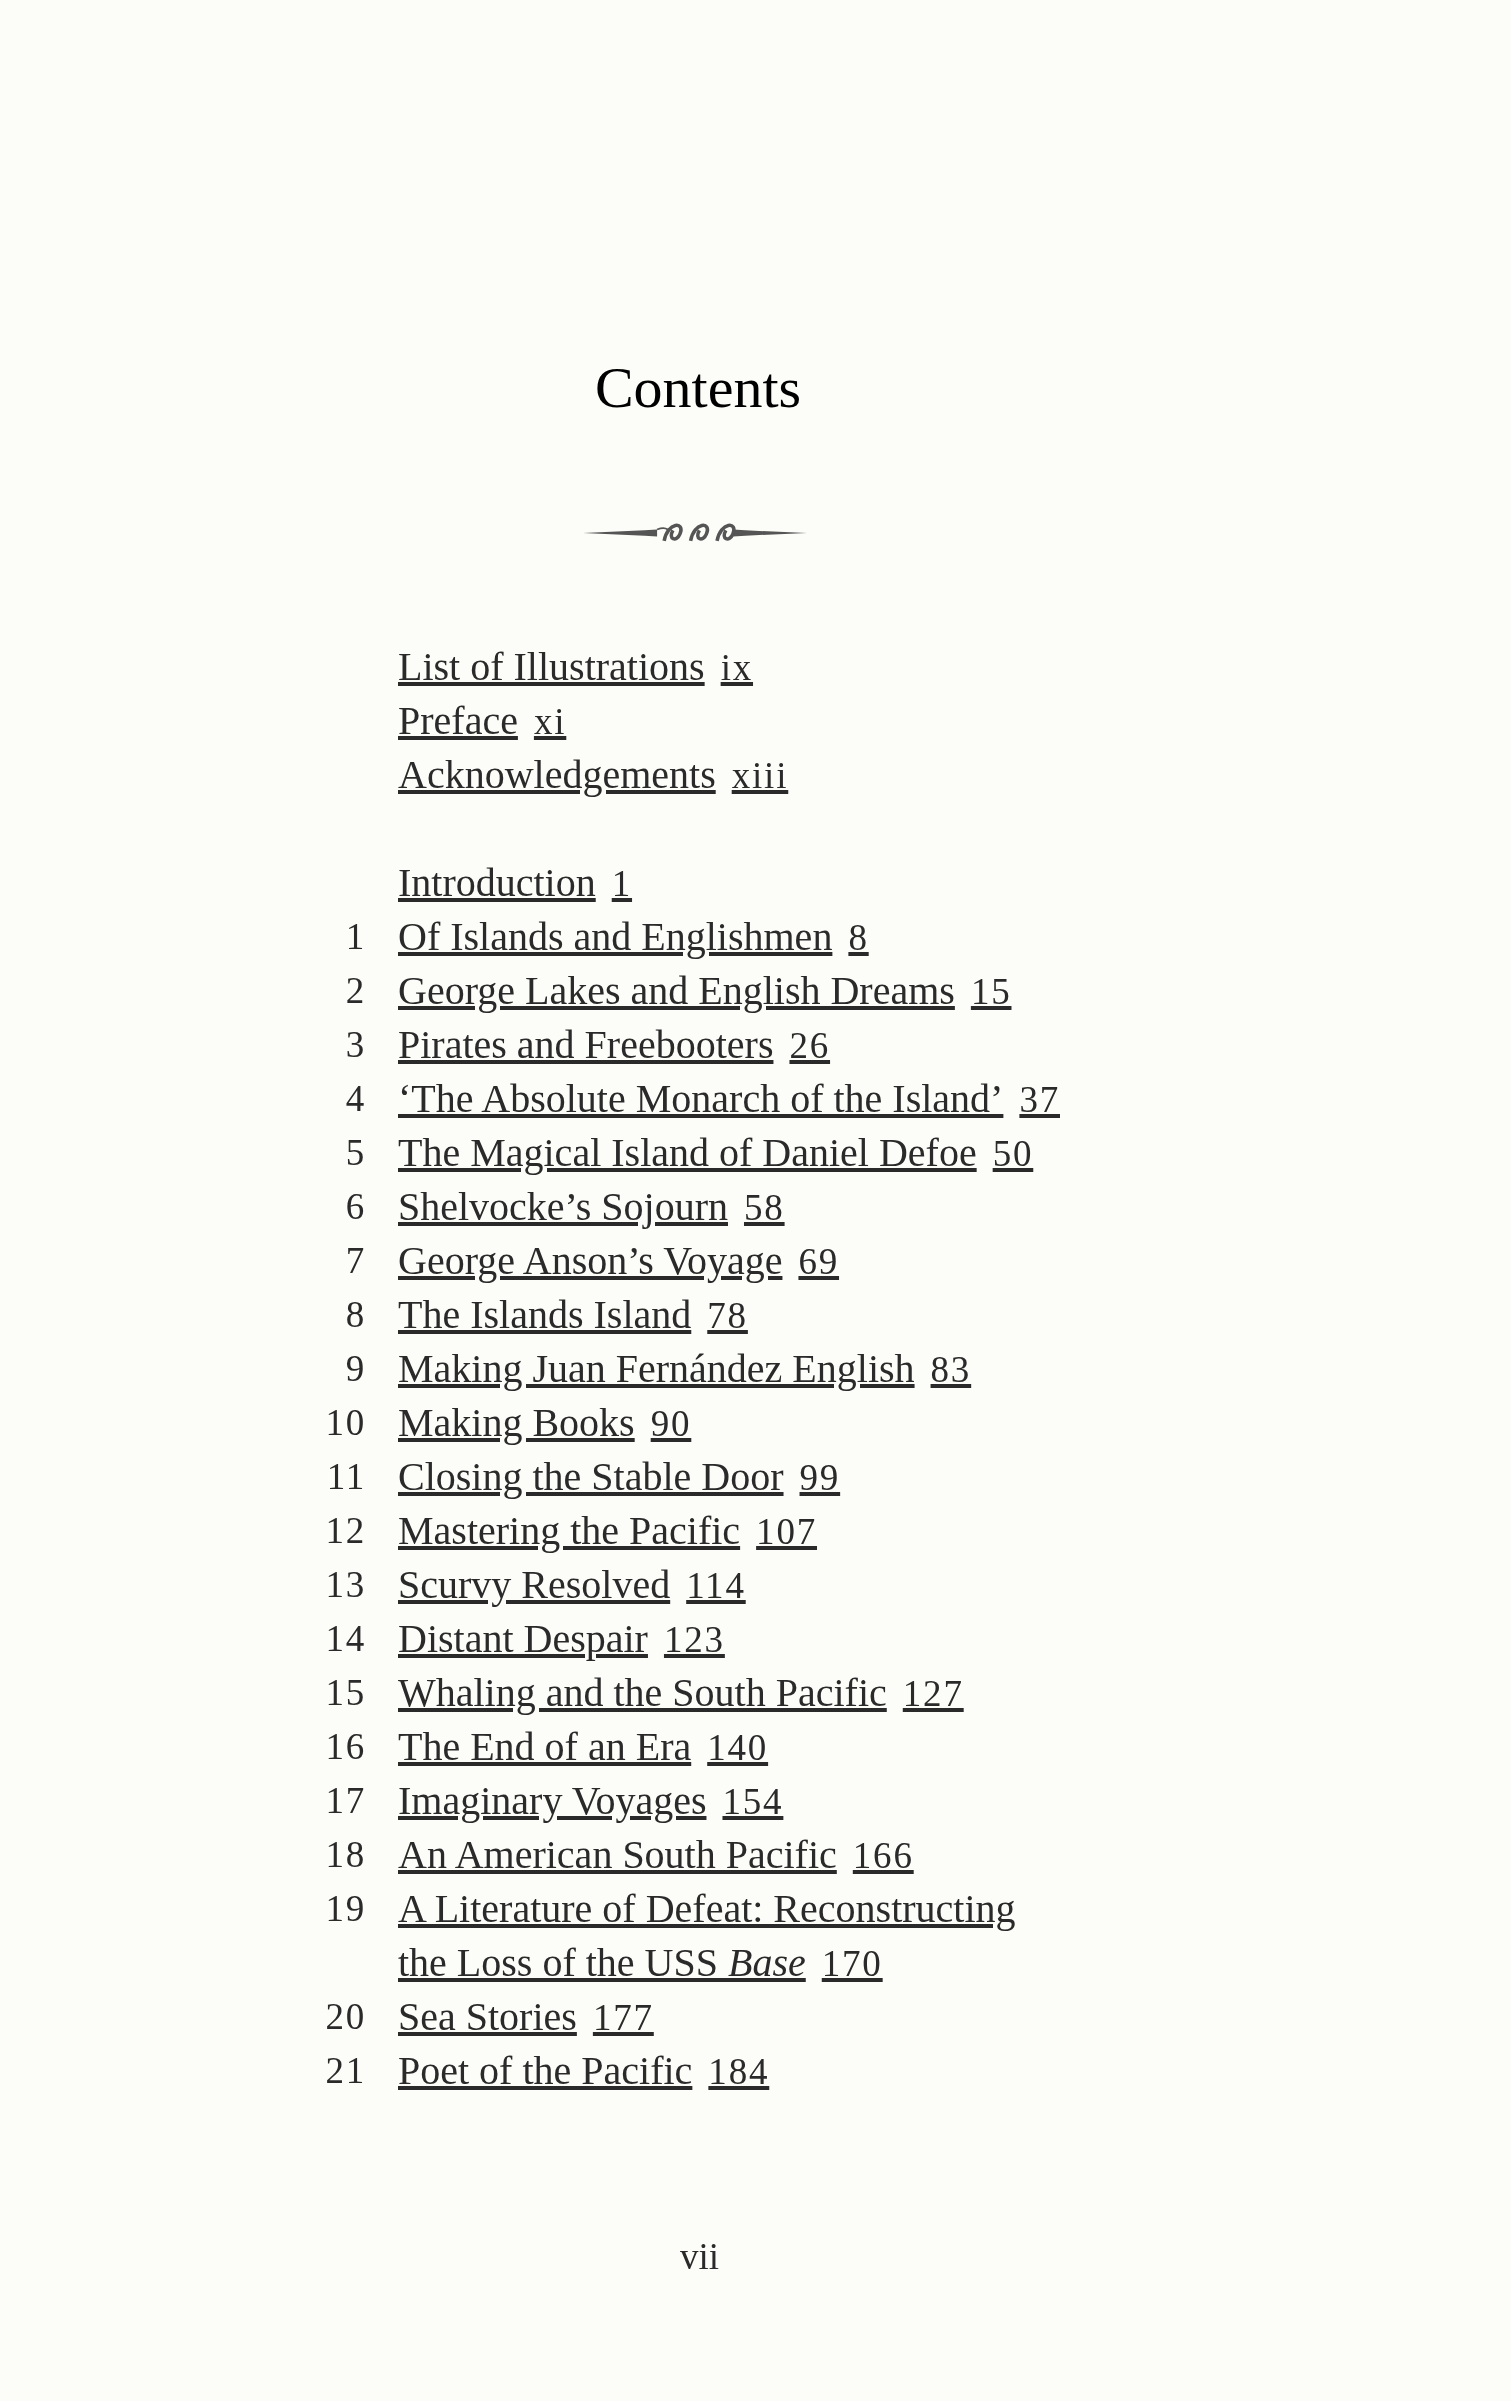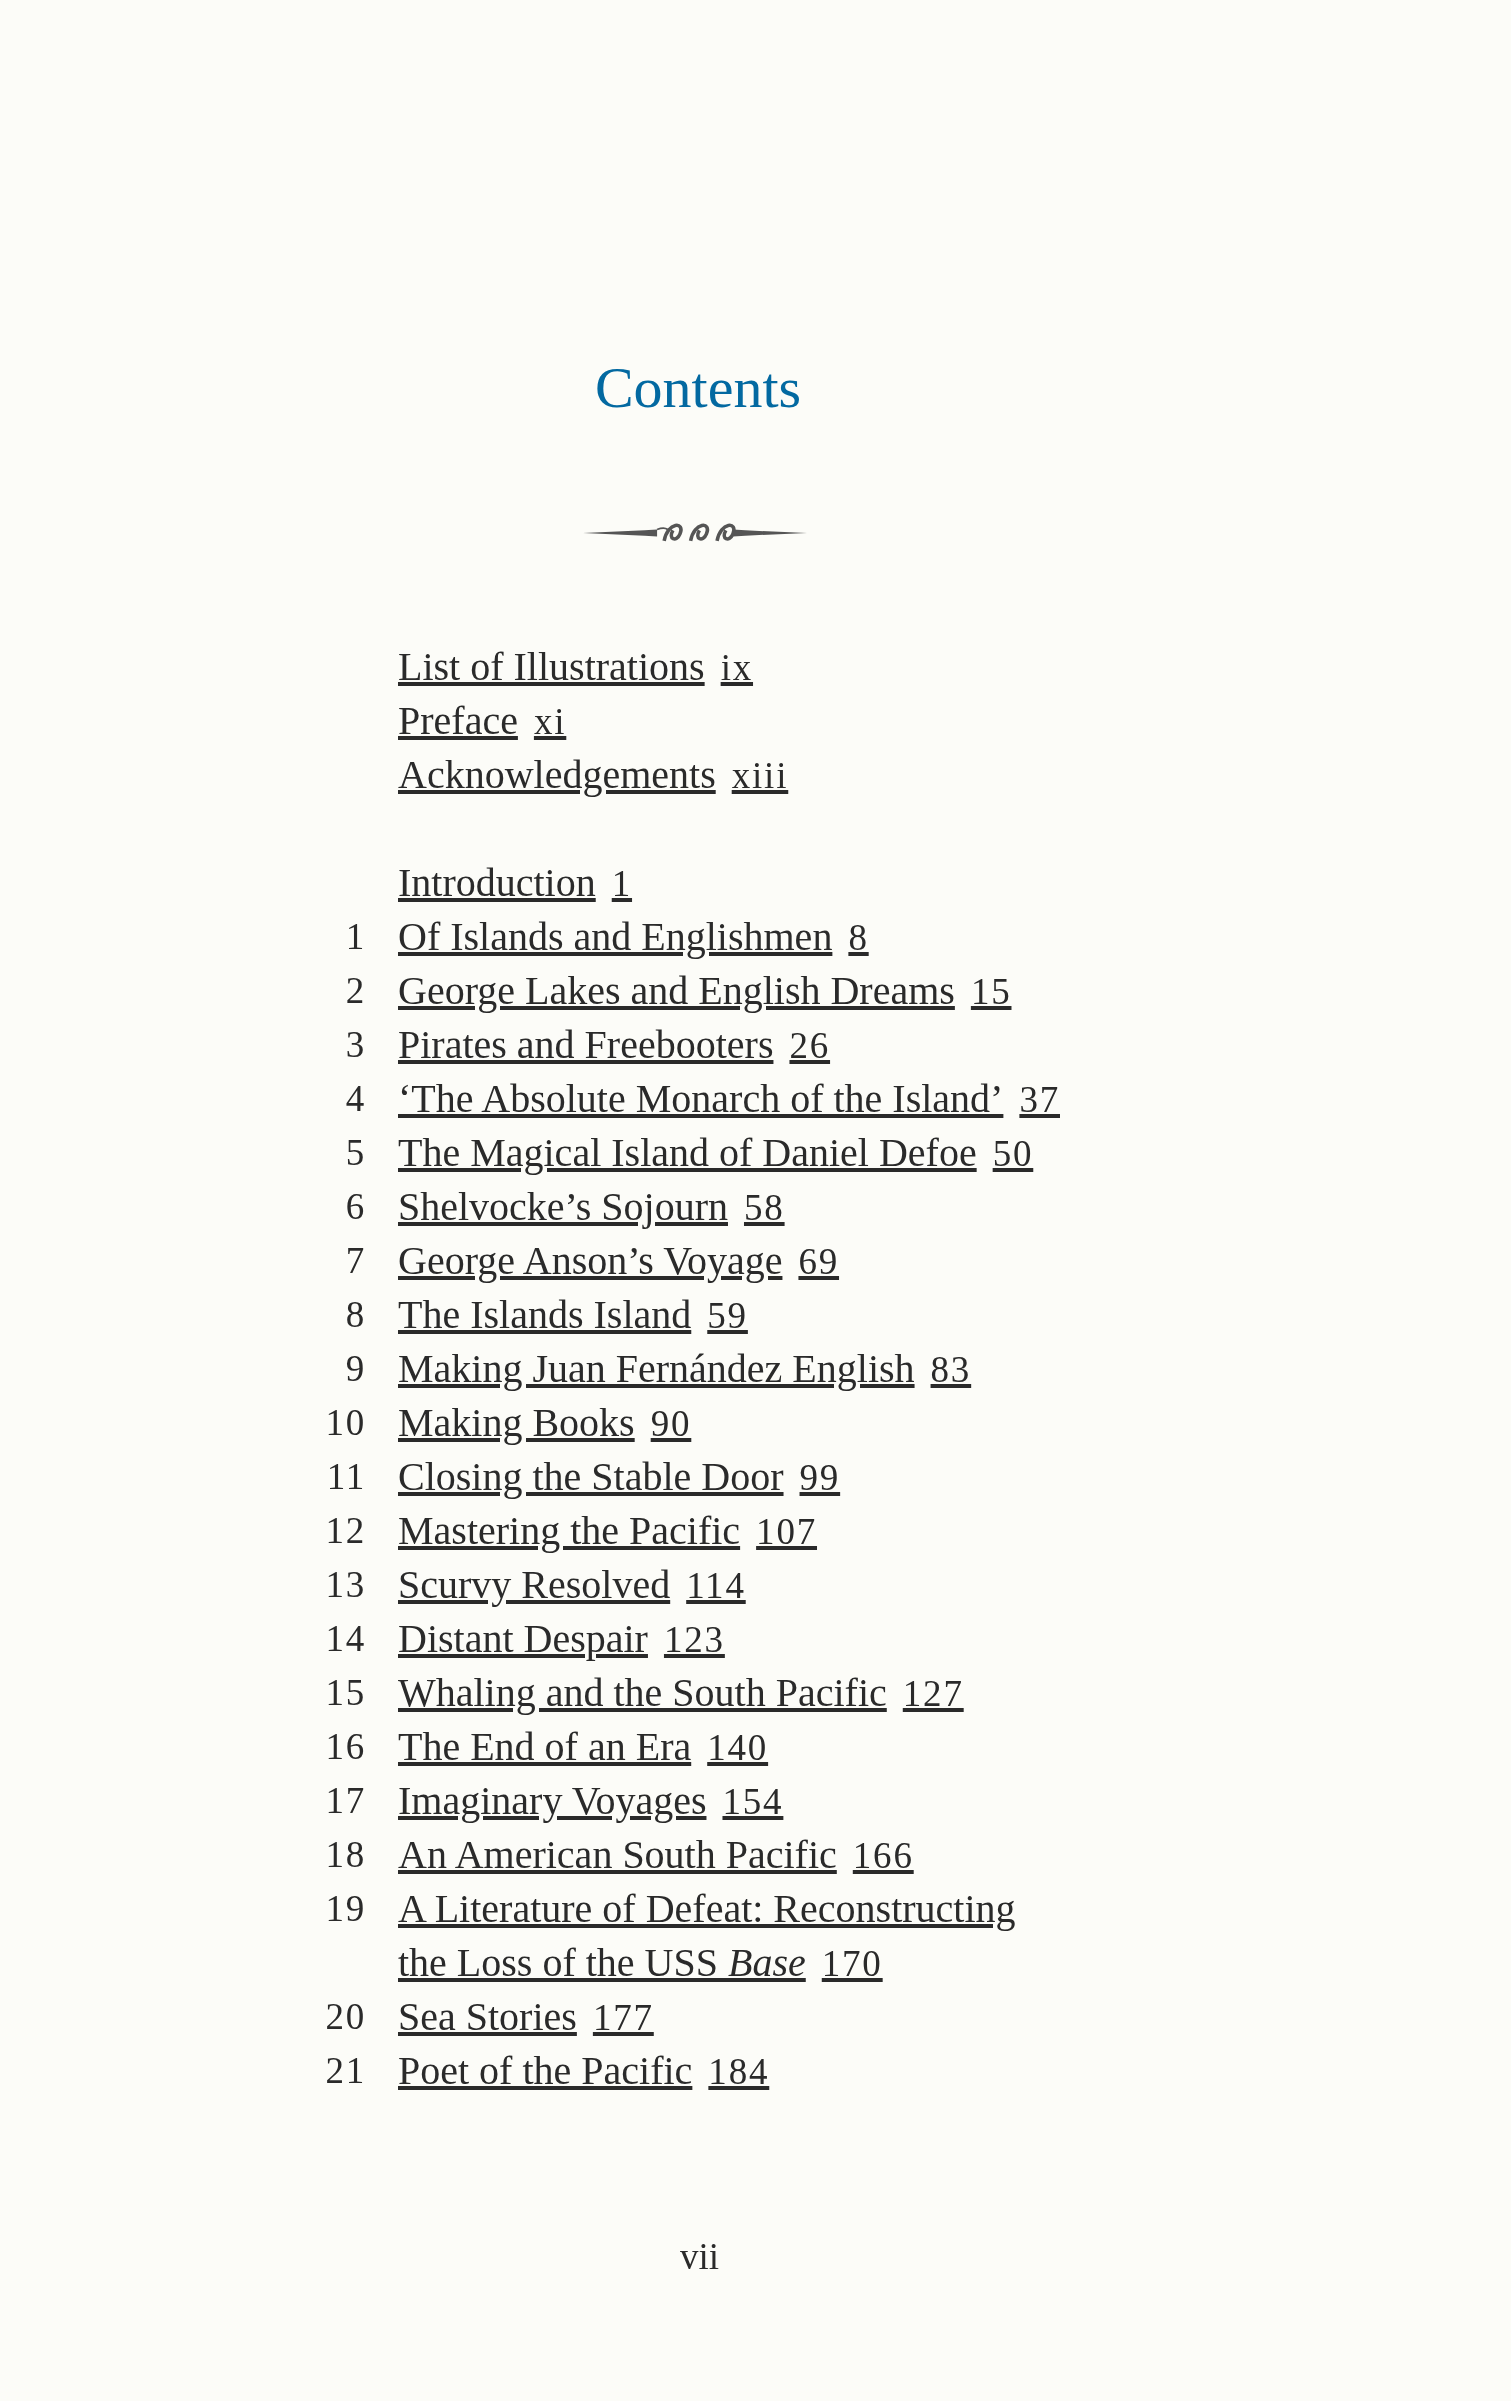--- a/index.html
+++ b/index.html
@@ -11,21 +11,21 @@
       font-family: "Liberation Serif", "DejaVu Serif", serif;
       color: #2a2a2a;
     }
     .title {
       position: absolute;
       left: 0; width: 1396px;
       top: 352px;
       text-align: center;
       font-size: 58px;
       line-height: 71px;
-      color: #0369a1;
+      color: #000000;
       margin: 0; font-weight: normal;
     }
     .ornament {
       position: absolute;
       left: 583px; top: 518px;
       width: 224px; height: 30px;
     }
     .toc {
       position: absolute;
       left: 0; top: 640px;
@@ -119,21 +119,21 @@
   <div class="row">
       <span class="num">6</span>
       <span class="text"><span>Shelvocke’s Sojourn</span><span class="page">58</span></span>
     </div>
   <div class="row">
       <span class="num">7</span>
       <span class="text"><span>George Anson’s Voyage</span><span class="page">69</span></span>
     </div>
   <div class="row">
       <span class="num">8</span>
-      <span class="text"><span>The Islands Island</span><span class="page">59</span></span>
+      <span class="text"><span>The Islands Island</span><span class="page">78</span></span>
     </div>
   <div class="row">
       <span class="num">9</span>
       <span class="text"><span>Making Juan Fernández English</span><span class="page">83</span></span>
     </div>
   <div class="row">
       <span class="num">10</span>
       <span class="text"><span>Making Books</span><span class="page">90</span></span>
     </div>
   <div class="row">

